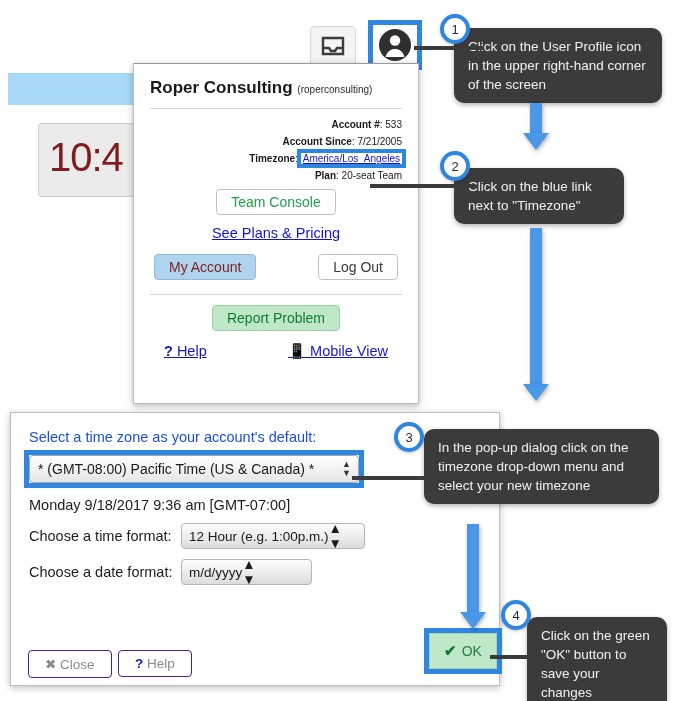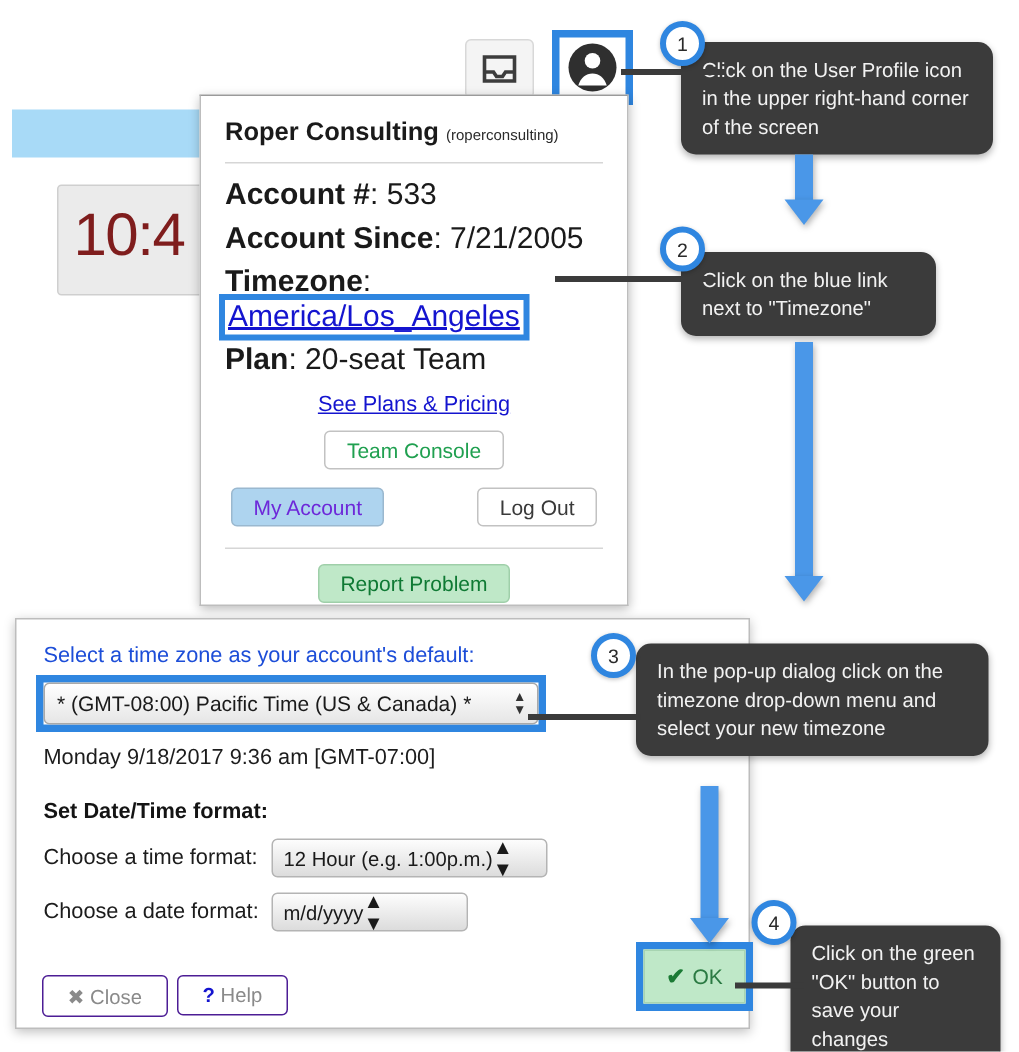--- a/index.html
+++ b/index.html
@@ -25,30 +25,30 @@
     border:5px solid #2f86e0;background:#ffffff;box-sizing:border-box;
     display:flex;align-items:center;justify-content:center;}
 
   
   #profile-popup{left:133px;top:63px;width:286px;height:341px;background:#fff;
     border:1px solid #bdbdbd;border-top:1px solid #9a9a9a;
     box-shadow:0 2px 7px rgba(0,0,0,.28);box-sizing:border-box;padding:14px 16px 0 16px;}
   .pp-title{font-size:17px;font-weight:bold;color:#1a1a1a;}
   .pp-title .handle{font-weight:normal;color:#2b2b2b;font-size:10px;}
   .pp-rule{height:1px;background:#d6d6d6;margin:10px 0 10px 0;}
-  .pp-row{font-size:20px;color:#1a1a1a;margin:6px 0;}
+  .pp-row{font-size:10px;color:#1a1a1a;margin:6px 0;text-align:right;}
   .pp-row b{font-weight:bold;}
   .tz-link{color:#1414cf;text-decoration:underline;}
   #tz-highlight{display:inline-block;outline:4px solid #2f86e0;background:#fff;
     padding:0 2px;position:relative;}
   .pp-center{text-align:center;margin-top:8px;}
   .btn{display:inline-block;border:1px solid #c2c2c2;border-radius:4px;
     font-size:14px;padding:4px 14px;background:#fff;cursor:pointer;}
   .btn-team{color:#20a050;}
-  .btn-blue{background:#aed4ef;border-color:#9ab8cf;color:#6d28d9;}
+  .btn-blue{background:#aed4ef;border-color:#9ab8cf;color:#7f1d1d;}
   .btn-plain{color:#3a3a3a;}
   .btn-green{background:#bfe8c8;border-color:#9fcfa9;color:#0f7a34;}
   .link{color:#1414cf;text-decoration:underline;font-size:14.5px;}
   .pp-row2{display:flex;justify-content:space-between;align-items:center;margin-top:12px;padding:0 4px;}
   .pp-footlinks{display:flex;justify-content:space-between;margin-top:12px;padding:0 14px;}
   .mini-icon{color:#1414cf;font-weight:bold;}
 
   
   #tz-dialog{left:10px;top:412px;width:490px;height:274px;background:#fff;
     border:1px solid #bdbdbd;box-shadow:0 2px 7px rgba(0,0,0,.25);
@@ -131,25 +131,25 @@
   </div>
   <div class="pp-row">
     <b>Timezone</b>:
     <span id="tz-highlight"><a class="tz-link" href="#">America/Los_Angeles</a></span>
   </div>
   <div class="pp-row">
     <b>Plan</b>:
     <span>20-seat Team</span>
   </div>
 
+  <div class="pp-center">
+    <span class="btn btn-team">Team Console</span>
+  </div>
   <div class="pp-center" style="margin-top:9px;">
     <a class="link" href="#">See Plans &amp; Pricing</a>
-  </div>
-  <div class="pp-center">
-    <span class="btn btn-team">Team Console</span>
   </div>
 
   <div class="pp-row2">
     <span class="btn btn-blue">My Account</span>
     <span class="btn btn-plain">Log Out</span>
   </div>
 
   <div class="pp-rule" style="margin-top:14px;"></div>
 
   <div class="pp-center">
@@ -167,21 +167,20 @@
 
   <div id="select-ring">
     <div class="sel">
       <span>* (GMT-08:00) Pacific Time (US &amp; Canada) *</span>
       <span class="arrows">▲<br>▼</span>
     </div>
   </div>
 
   <div class="dlg-date">Monday 9/18/2017 9:36 am [GMT-07:00]</div>
 
-  <div class="dlg-h2">Set Date/Time format:</div>
 
   <div class="fmt-row">
     <span class="lbl">Choose a time format:</span>
     <span class="sel-sm">
       <span>12 Hour (e.g. 1:00p.m.)</span>
       <span class="arrows">▲<br>▼</span>
     </span>
   </div>
 
   <div class="fmt-row">

